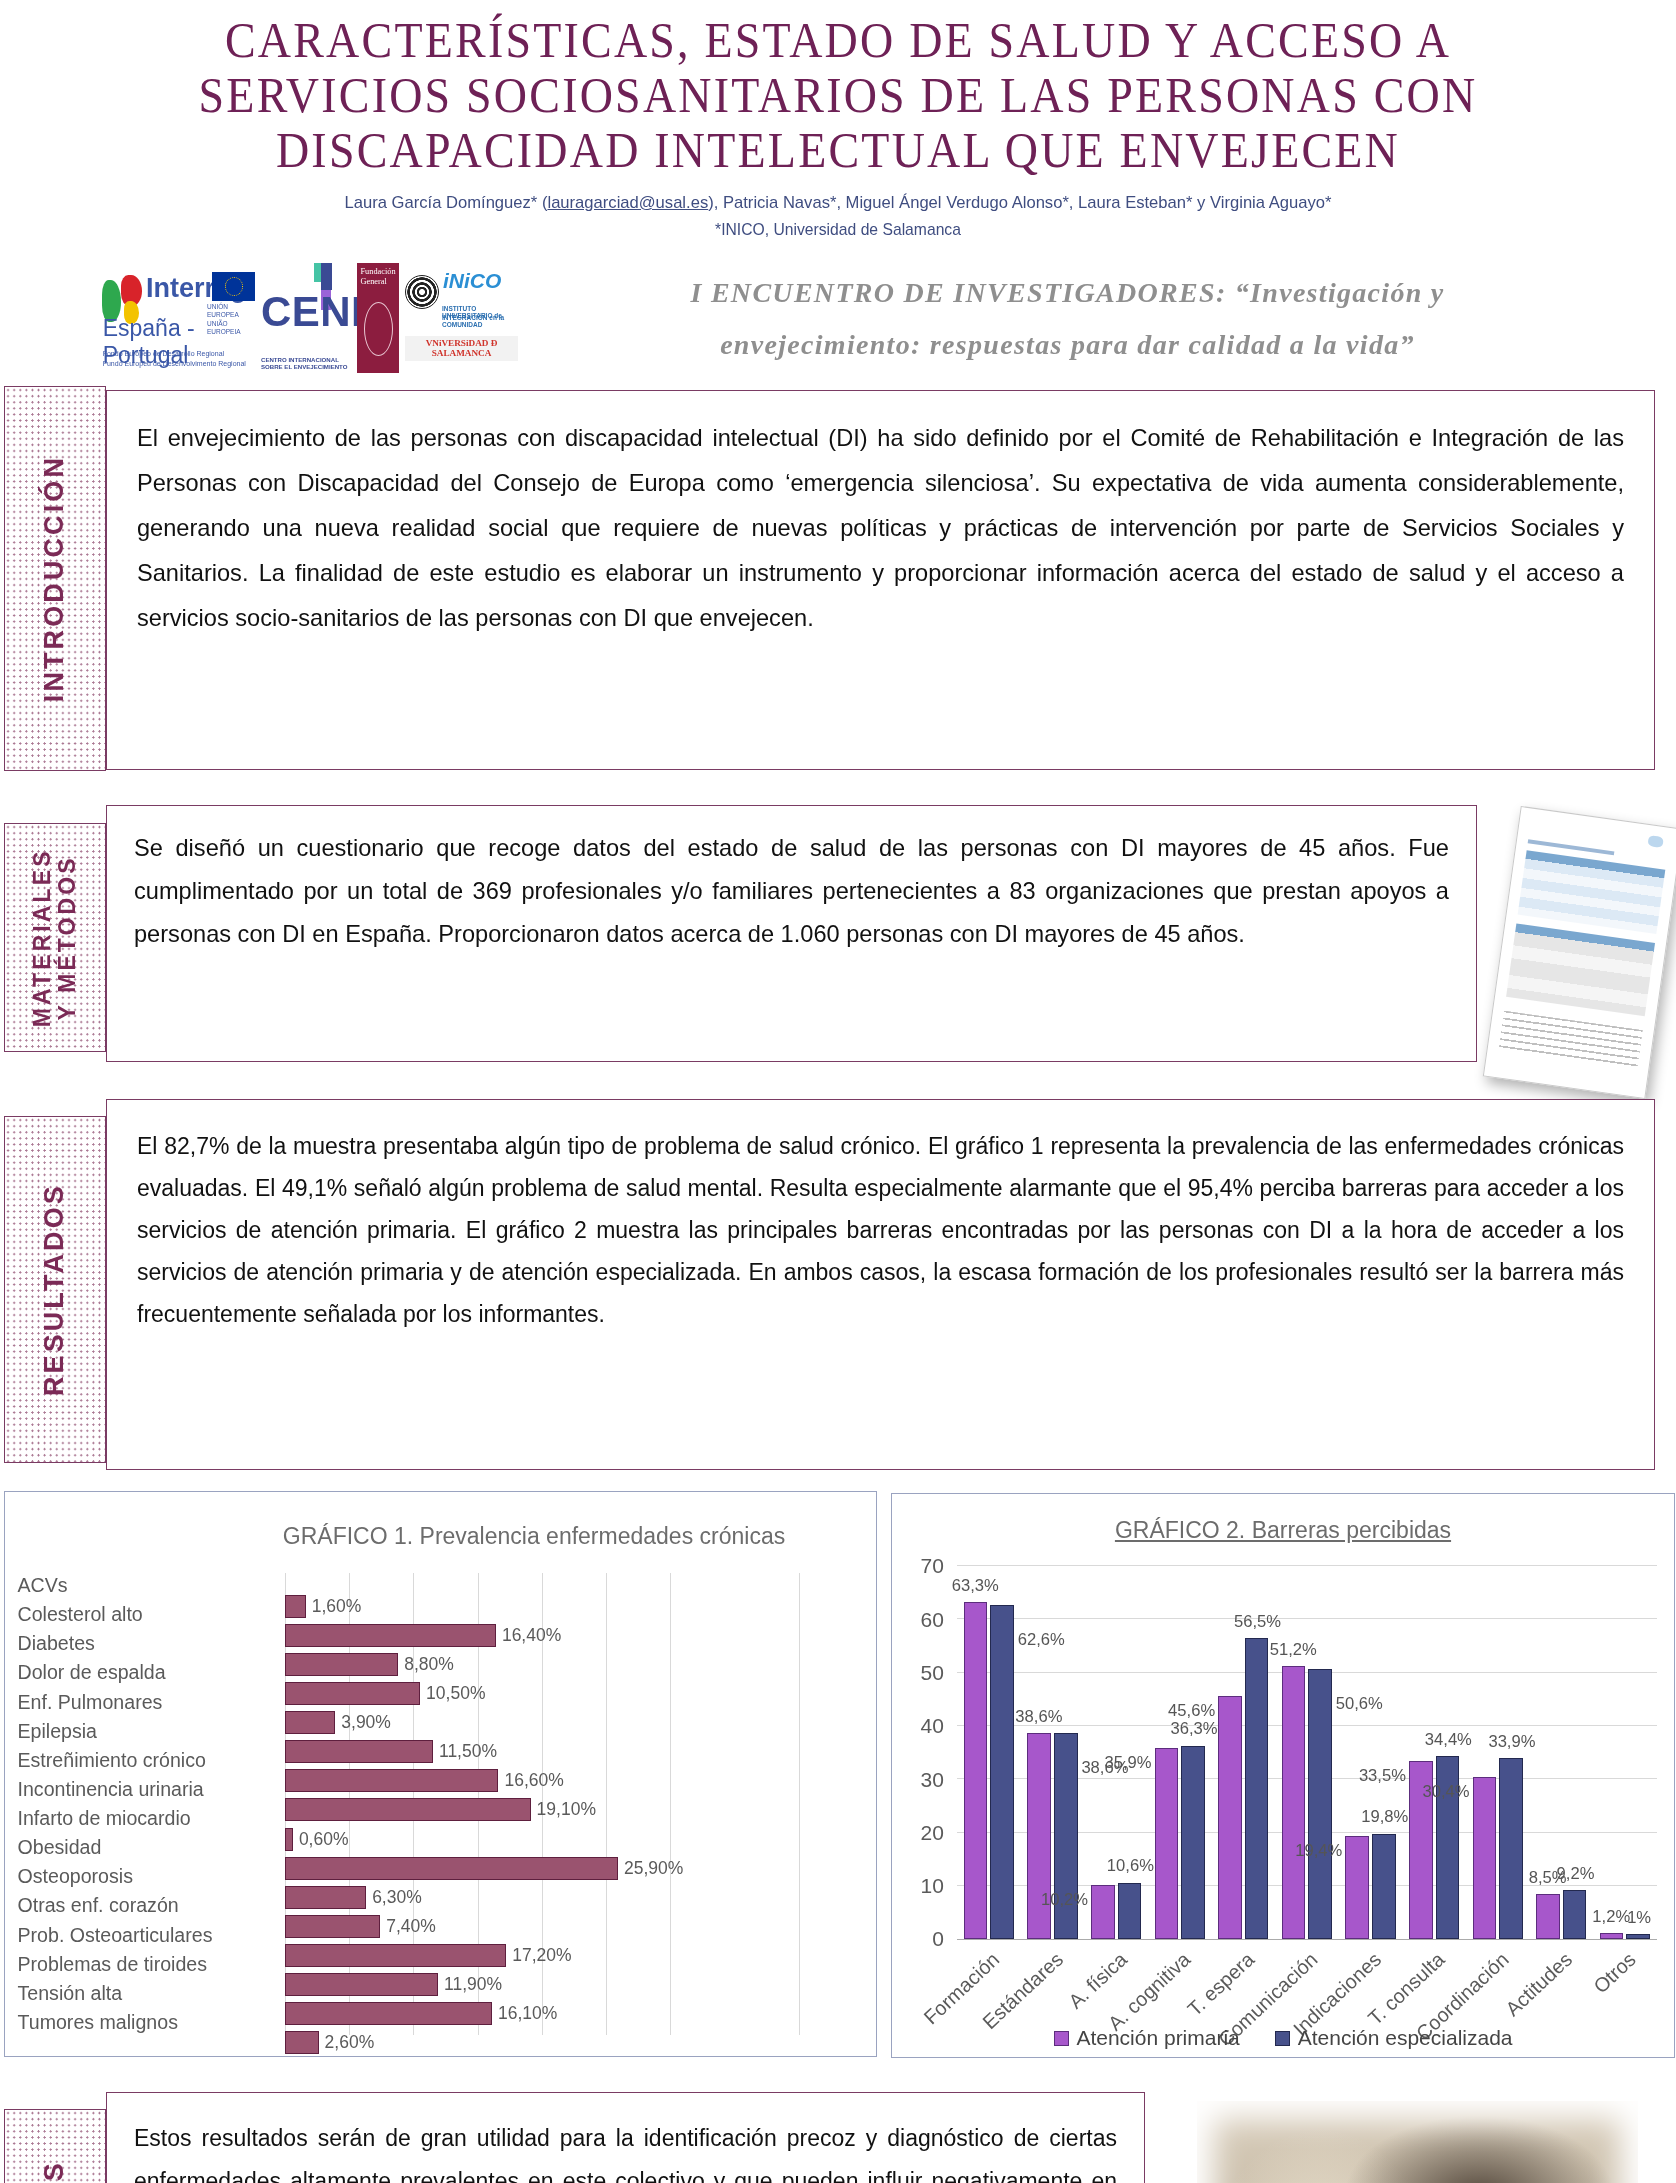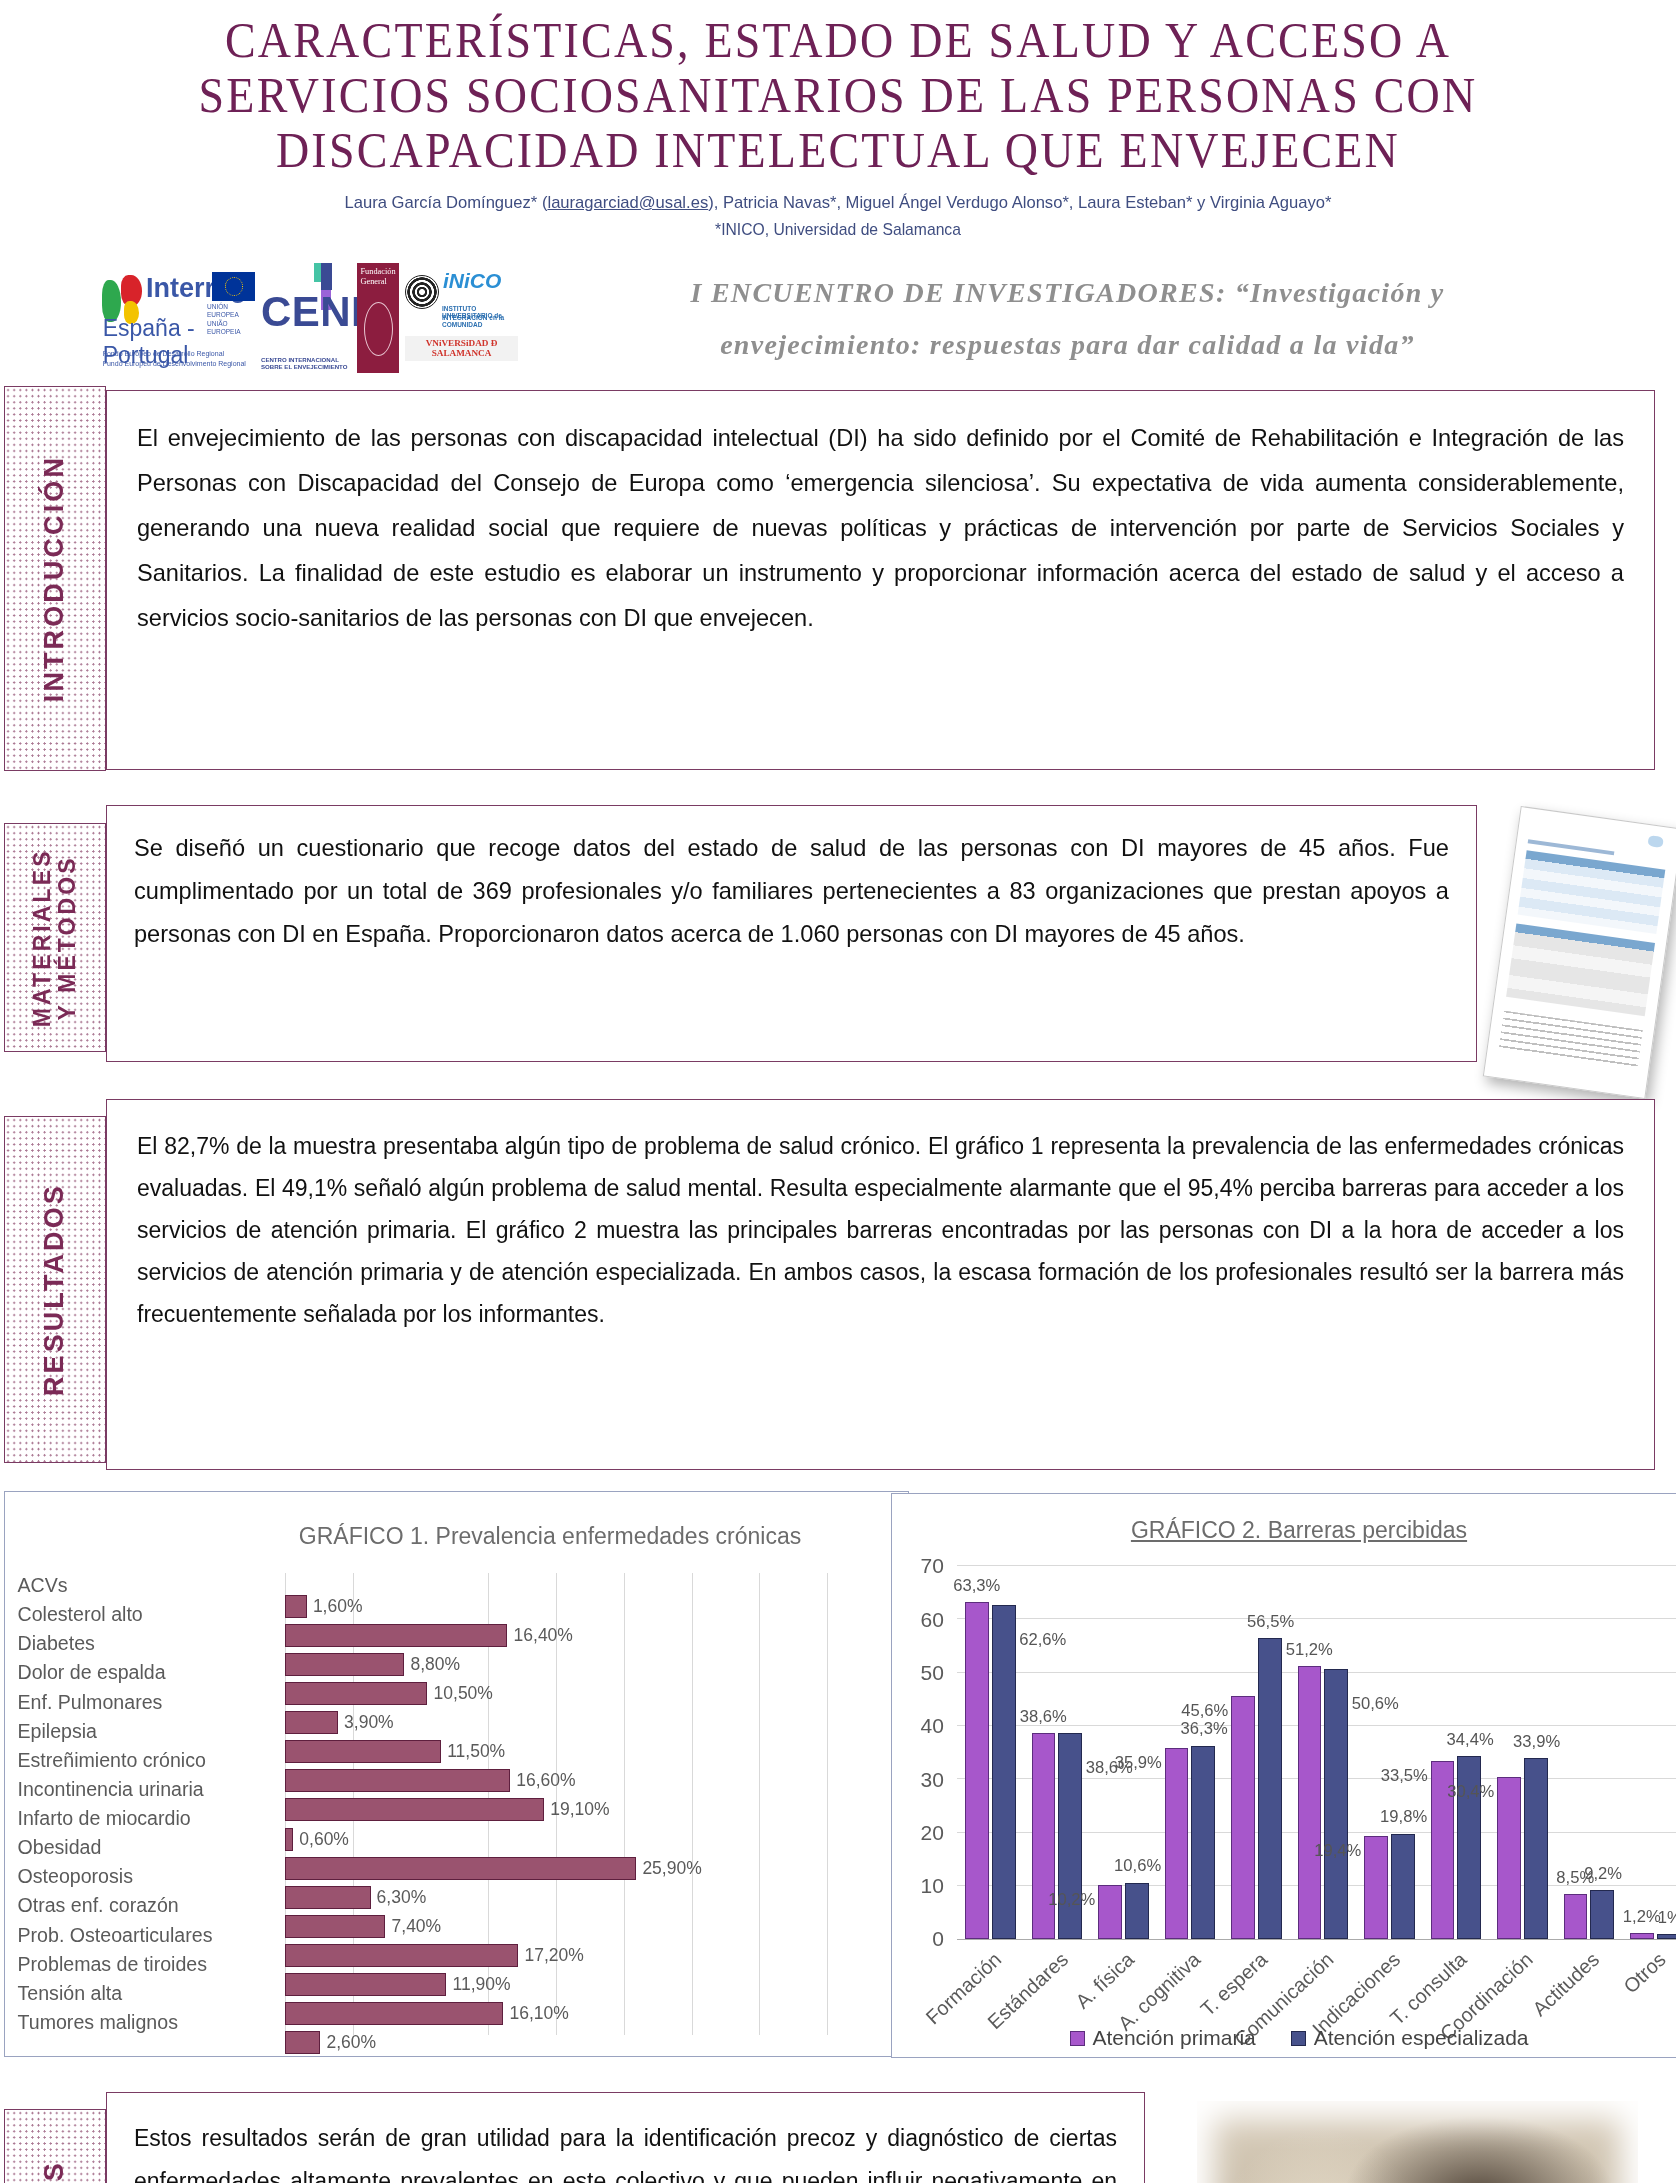--- a/index.html
+++ b/index.html
@@ -87,21 +87,21 @@
   .doc i{position:absolute;display:block;}
   .doc .logo-dot{right:17.5px;top:9.6px;width:15px;height:11.4px;background:#bcd7ee;border-radius:40%;}
   .doc .h1{left:11.4px;top:31px;width:87px;height:4.4px;background:#9db8d6;}
   .doc .tbl{left:11.4px;top:42px;right:11.4px;height:65px;background:
      linear-gradient(#7aa7cf 0 8.7px,#dce9f5 8.7px 18.3px,#f3f7fb 18.3px 28px,#dce9f5 28px 38px,#f3f7fb 38px 47px,#dce9f5 47px 57px,#f3f7fb 57px);}
   .doc .tbl2{left:11.4px;top:116px;right:11.4px;height:74px;background:
      linear-gradient(#7aa7cf 0 8.7px,#e6e6e6 8.7px 22px,#f5f5f5 22px 35px,#e6e6e6 35px 52px,#f5f5f5 52px 65px,#e6e6e6 65px);}
   .doc .p1{left:11.4px;top:204px;right:11.4px;height:39px;background:repeating-linear-gradient(#bfbfbf 0 1.7px,transparent 1.7px 7px);}
 
   
-  .chart-box{position:absolute;border:0.9px solid #9aa3c0;background:#fff;padding-left:32px;}
+  .chart-box{position:absolute;border:0.9px solid #9aa3c0;background:#fff;}
   .g1{left:3.5px;top:1491px;width:871px;height:564px;}
   .g2{left:891px;top:1493px;width:782px;height:563px;}
   .chart-title{position:absolute;top:31px;left:0;right:0;text-align:center;
                font-size:23px;color:#6c6c6c;}
   .g1 .chart-title{padding-left:188px;}
   .g2 .chart-title{top:23px;text-decoration:underline;}
 
   .g1-plot{position:absolute;left:13px;right:12.2px;top:81px;bottom:21px;}
   .g1-grid{position:absolute;left:267px;right:0;top:0;bottom:0;
            background:repeating-linear-gradient(to right,#d9d9d9 0 0.9px,transparent 0.9px 11.111%);}

